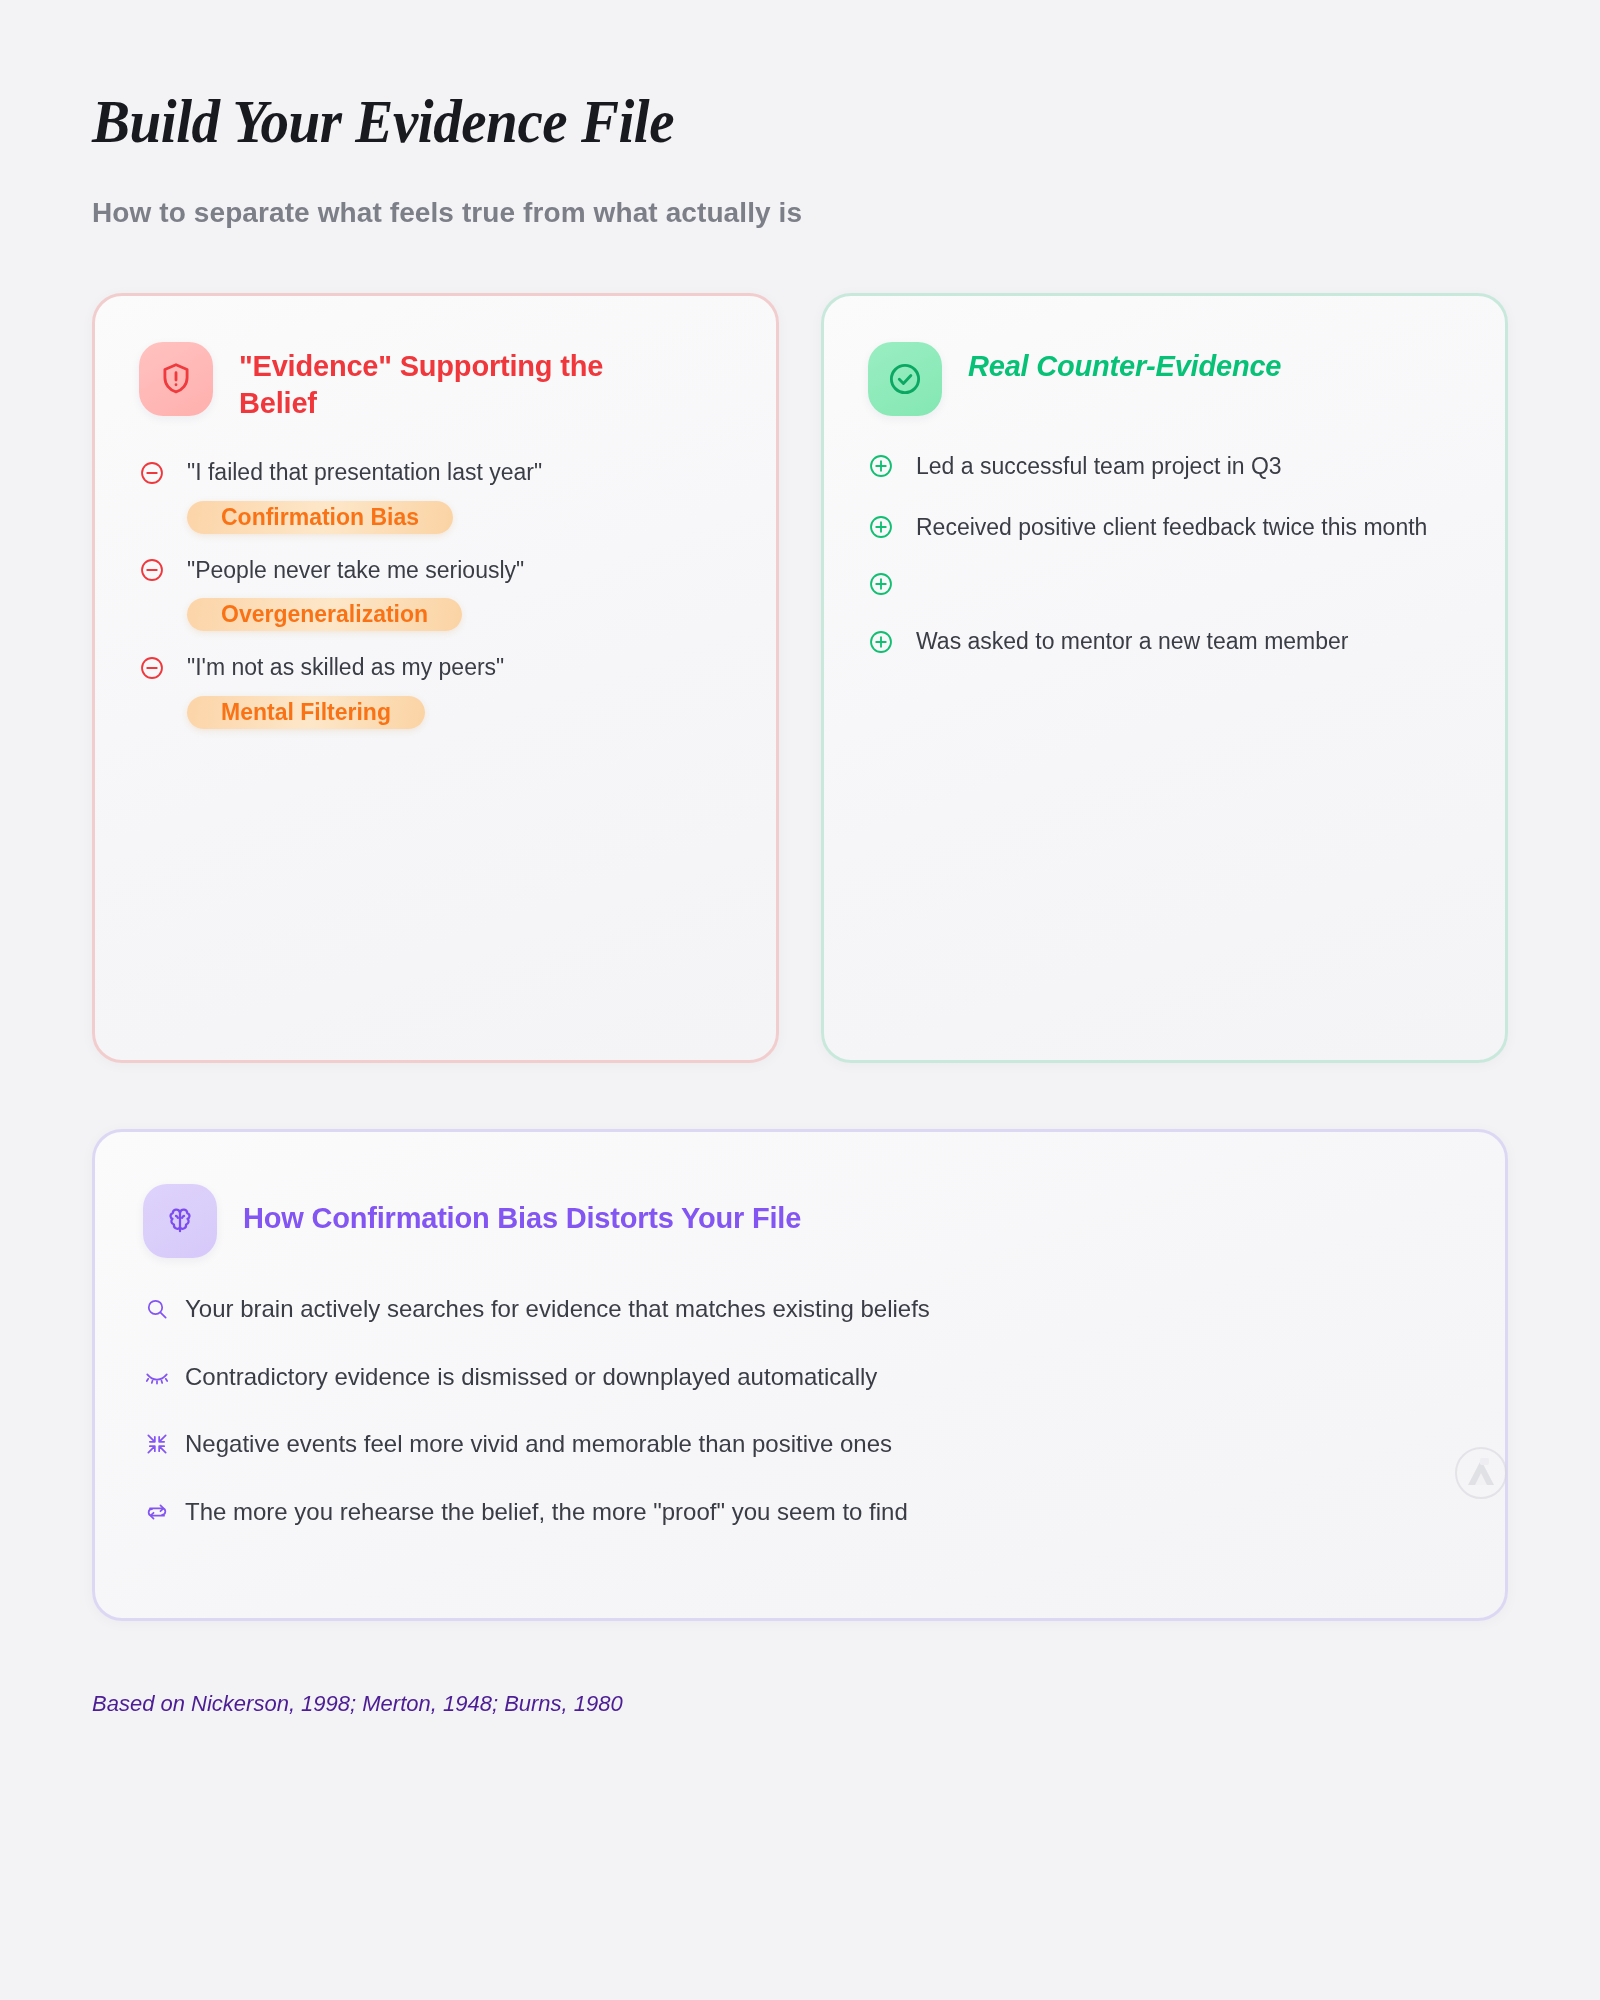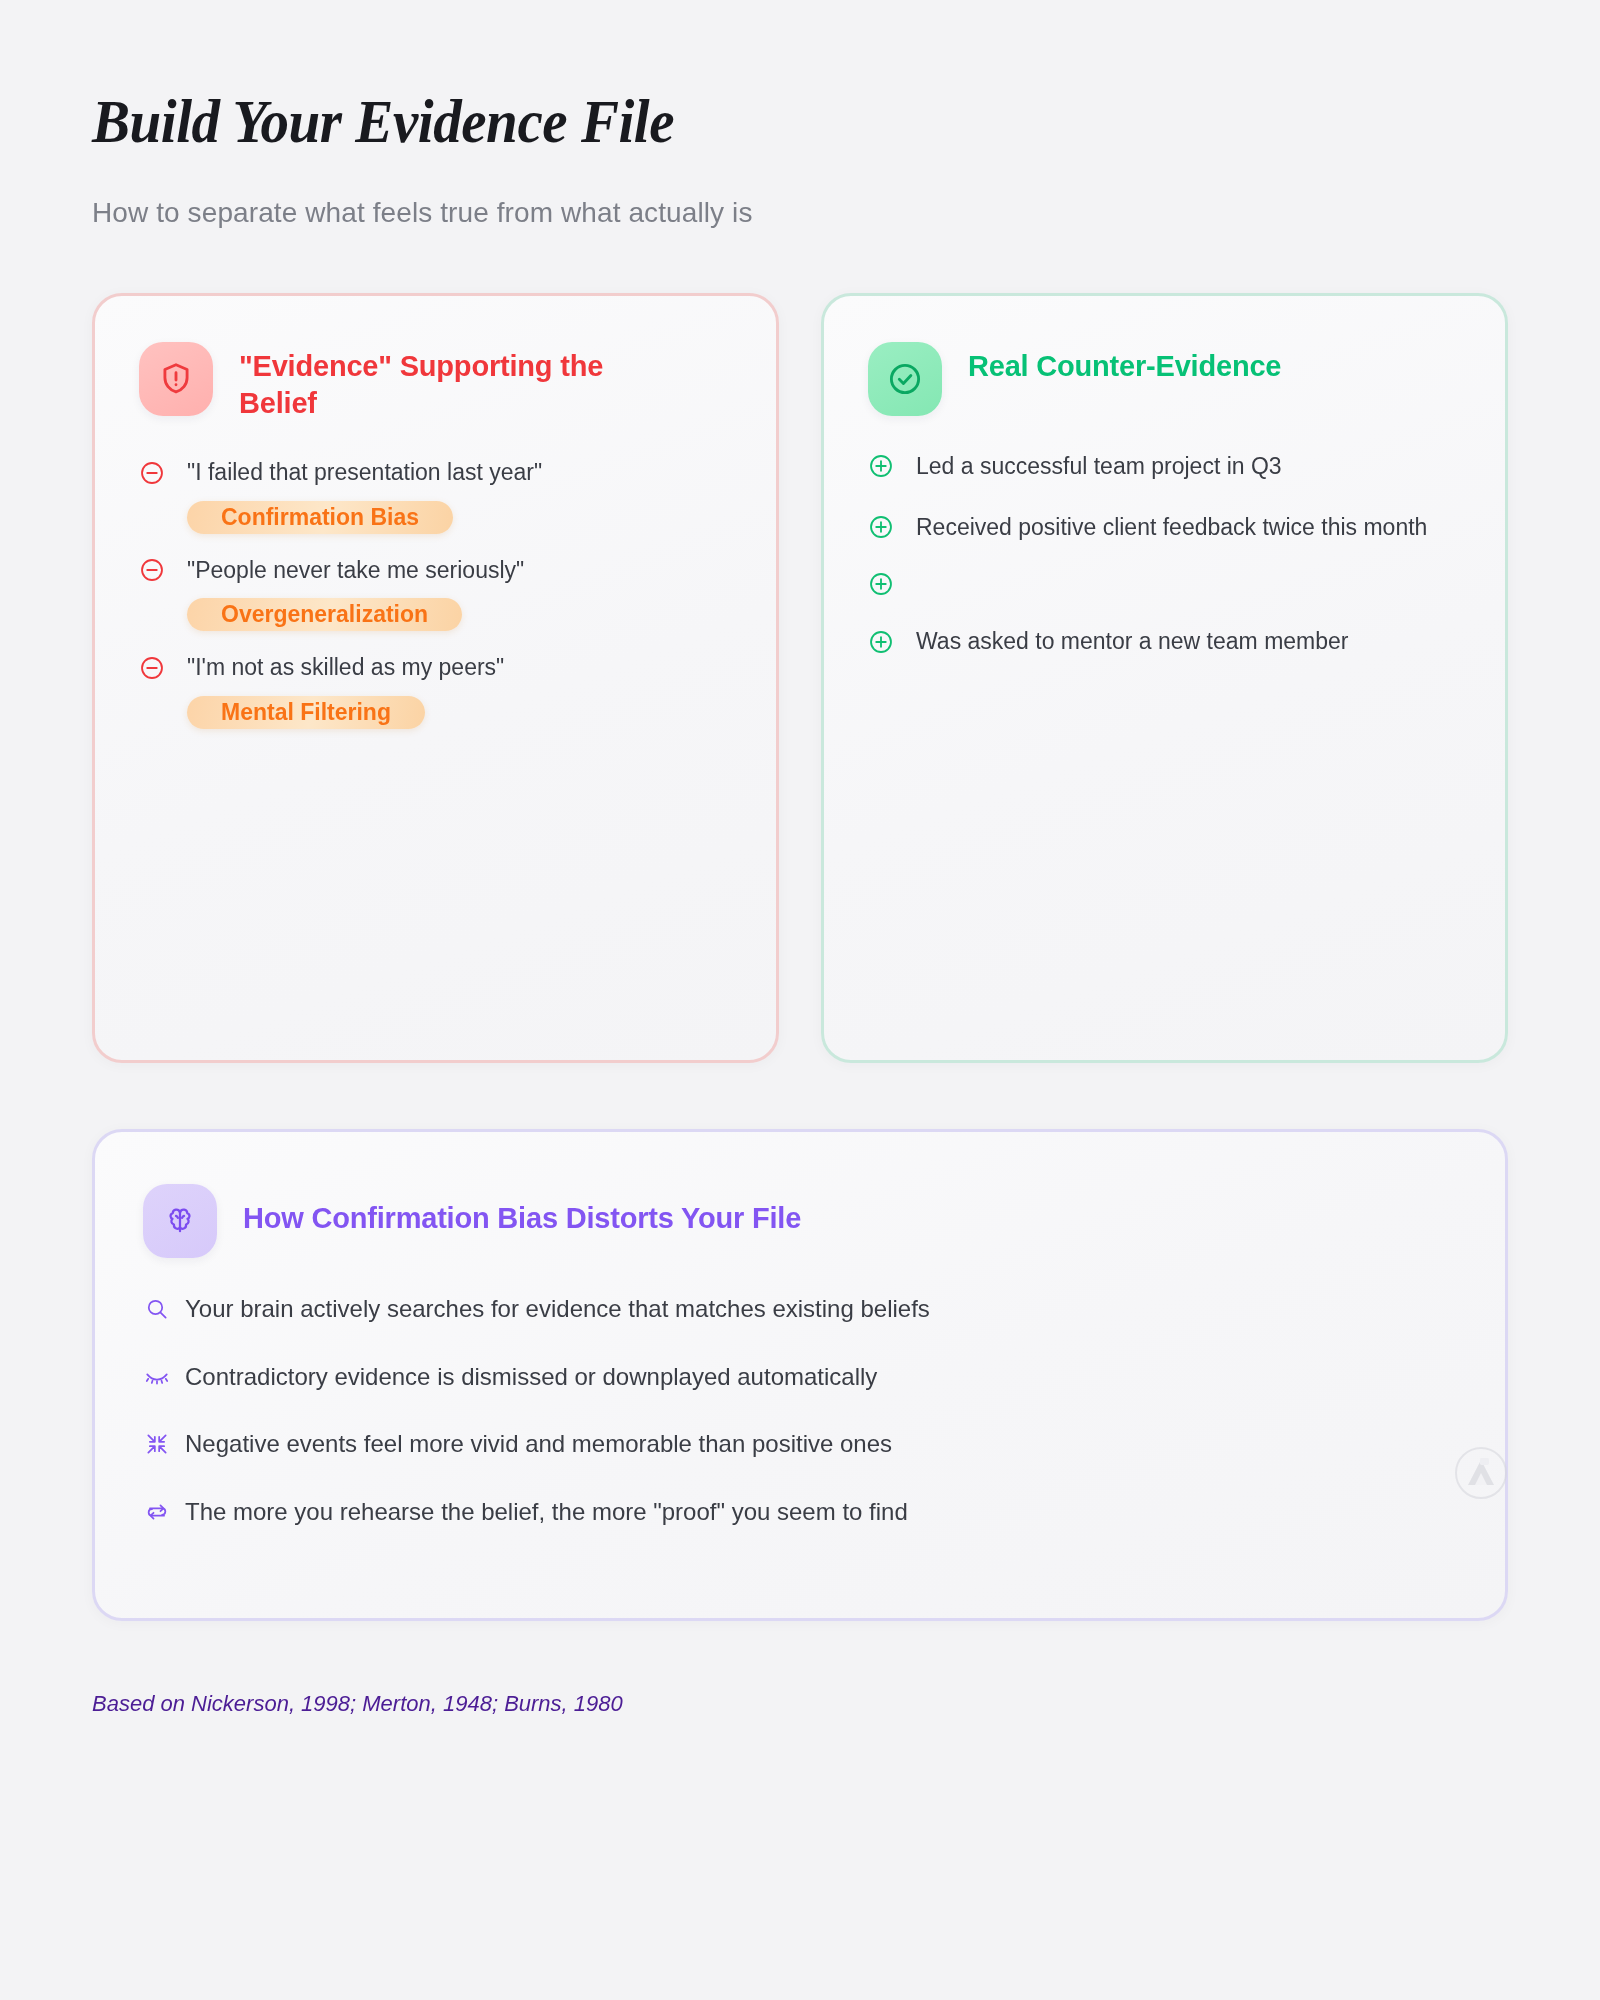--- a/index.html
+++ b/index.html
@@ -34,21 +34,21 @@
     color: #191a1f;
     line-height: 1.08;
     transform: scaleX(0.92);
     transform-origin: left center;
   }
 
   .page-subtitle {
     margin-top: 42px;
     font-size: 28px;
     color: #7c7f88;
-    font-weight: 400;
+    font-weight: 700;
     letter-spacing: 0.1px;
   }
 
   
   .cards-row {
     margin-top: 64px;
     display: flex;
     gap: 42px;
     align-items: flex-start;
   }
@@ -107,21 +107,21 @@
 
   .card-title {
     font-size: 29px;
     font-weight: bold;
     line-height: 1.28;
     letter-spacing: -0.2px;
     padding-top: 6px;
     max-width: 440px;
   }
   .card-title.red    { color: #f0373b; }
-  .card-title.green  { color: #07c176; }
+  .card-title.green  { color: #07c176; font-style: italic; }
   .card-title.purple { color: #8355f2; max-width: none; padding-top: 16px; }
 
   
   .item-list { list-style: none; }
 
   .item {
     display: flex;
     align-items: center;
     gap: 22px;
     margin-bottom: 8px;

